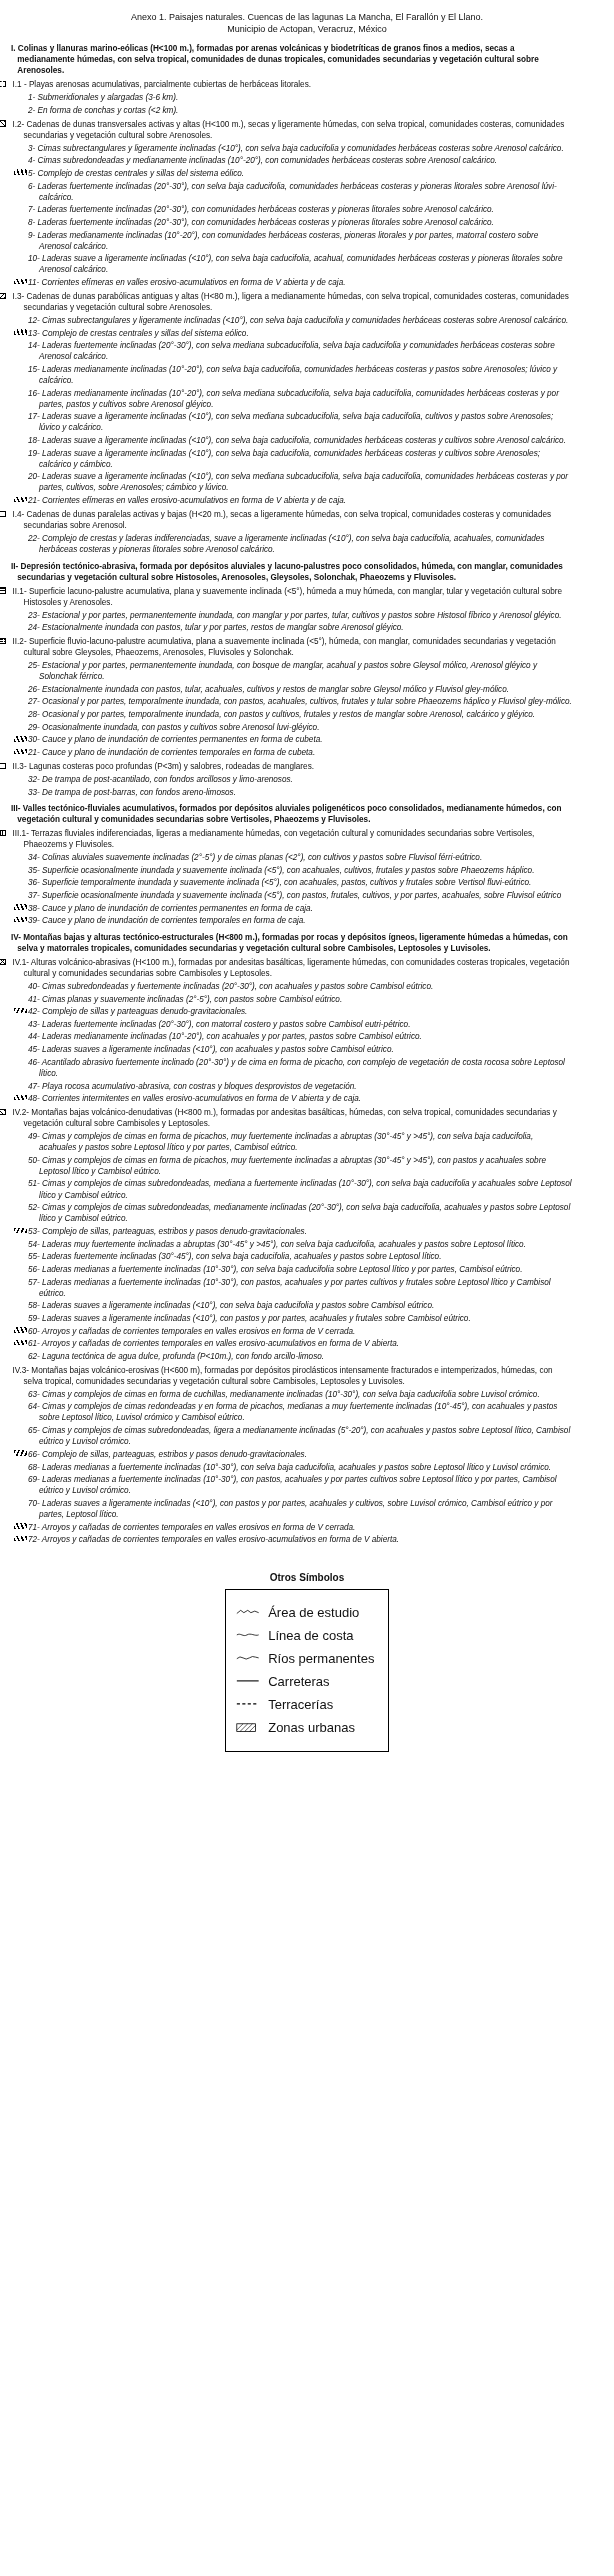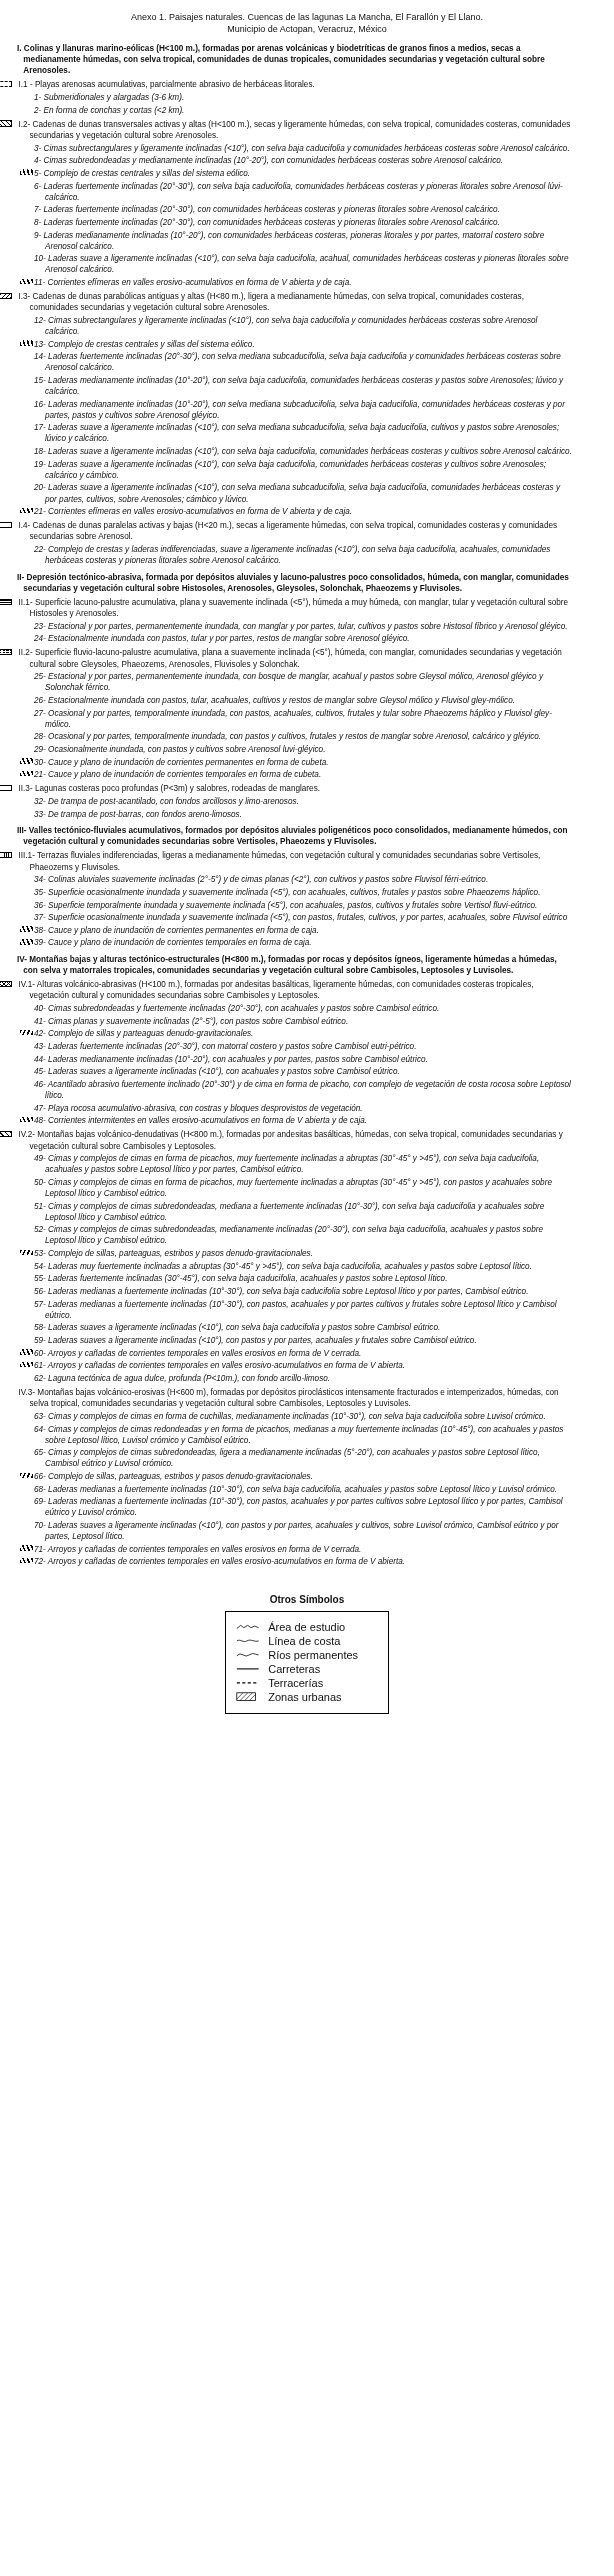--- a/index.html
+++ b/index.html
@@ -1,19 +1,19 @@
 <!DOCTYPE html>
 <html style="font-size:12.5px"><head>
 <meta charset="utf-8">
 <style>
   html,body{margin:0;padding:0;background:#fff;}
   body{width:614px;min-height:2576px;font-family:"Liberation Sans",sans-serif;color:#111;}
   .page{padding:11px 0 23.5px 0;}
   .doc-title{font-weight:normal;text-align:center;font-size:9px;line-height:1.35;padding:0 47px;}
-  .legend{margin-top:7.8px;padding:0 42px 0 17px;font-size:8.2px;line-height:1.35;}
+  .legend{margin-top:7.8px;padding:0 42px 0 11px;font-size:8.2px;line-height:1.35;}
   .entry{position:relative;}
   .entry.section{font-weight:bold;padding-left:6.3px;text-indent:-6.3px;margin-top:5.5px;}
   .entry.subsection{padding-left:12.5px;text-indent:-11px;margin-top:3.1px;}
   .entry.item{font-style:italic;padding-left:28px;text-indent:-11px;margin-top:1.6px;}
   .sym{position:absolute;top:1.6px;width:15.7px;height:6.3px;box-sizing:border-box;display:block;}
   .entry.subsection>.sym{left:-21px;}
   .entry.item>.sym{left:3.1px;}
   [data-sym="beach-pattern"]{border:0.8px dashed #000;}
   [data-sym="dune-pattern"]{border:0.8px solid #000;background:repeating-linear-gradient(45deg,#000 0 0.8px,transparent 0.8px 3.1px);}
   [data-sym="dune-pattern-2"]{border:0.8px solid #000;background:repeating-linear-gradient(-45deg,#000 0 0.8px,transparent 0.8px 3.1px);}
@@ -24,36 +24,36 @@
   [data-sym="lacustrine-pattern"]{border:0.8px solid #000;background:repeating-linear-gradient(180deg,#000 0 0.8px,transparent 0.8px 2.3px);}
   [data-sym="fluvio-lacustrine-pattern"]{border:0.8px solid #000;background:repeating-linear-gradient(90deg,#fff 0 1.6px,transparent 1.6px 3.9px),repeating-linear-gradient(180deg,#000 0 0.8px,transparent 0.8px 2.3px);}
   [data-sym="lagoon-pattern"]{border:0.8px solid #000;font-style:normal;}
   [data-sym="lagoon-pattern"]::after{content:"\2248";font-size:6.3px;line-height:4.7px;display:block;text-align:center;}
   [data-sym="terrace-pattern"]{border:0.8px solid #000;background:repeating-linear-gradient(90deg,#000 0 0.8px,transparent 0.8px 2.3px);}
   [data-sym="volcanic-heights-pattern"]{border:0.8px solid #000;background:repeating-linear-gradient(45deg,#000 0 0.8px,transparent 0.8px 3.1px),repeating-linear-gradient(-45deg,#000 0 0.8px,transparent 0.8px 3.1px);}
   [data-sym="volcanic-mountain-pattern"]{border:0.8px solid #000;background:repeating-linear-gradient(45deg,#000 0 1.2px,transparent 1.2px 3.9px);}
   .other-wrap{width:164px;margin:27px auto 36px auto;}
   .other-title{font-weight:bold;text-align:center;font-size:10px;margin-bottom:5.5px;}
   .other-box{border:0.8px solid #000;padding:7px 7.8px 7.8px 9.4px;}
-  .other-row{display:flex;align-items:center;gap:7.8px;margin:2px 0;font-size:11px;}
+  .other-row{display:flex;align-items:center;gap:7.8px;margin:8px 0;font-size:13px;}
   .osym{width:25px;display:flex;align-items:center;justify-content:center;}
   .olabel{flex:1;}
 </style>
 </head>
 <body>
 
 <div class="page">
   <div class="doc-title">
     <div>Anexo 1. Paisajes naturales. Cuencas de las lagunas La Mancha, El Farallón y El Llano.</div>
     <div>Municipio de Actopan, Veracruz, México</div>
   </div>
 
   <div class="legend">
       <div class="entry section"><span>I. Colinas y llanuras marino-eólicas (H&lt;100 m.), formadas por arenas volcánicas y biodetríticas de granos finos a medios, secas a medianamente húmedas, con selva tropical, comunidades de dunas tropicales, comunidades secundarias y vegetación cultural sobre Arenosoles.</span></div>
-      <div class="entry subsection"><span class="sym" data-sym="beach-pattern"></span><span>I.1 - Playas arenosas acumulativas, parcialmente abrasivo de herbáceas litorales.</span></div>
+      <div class="entry subsection"><span class="sym" data-sym="beach-pattern"></span><span>I.1 - Playas arenosas acumulativas, parcialmente cubiertas de herbáceas litorales.</span></div>
       <div class="entry item"><span>1- Submeridionales y alargadas (3-6 km).</span></div>
       <div class="entry item"><span>2- En forma de conchas y cortas (&lt;2 km).</span></div>
       <div class="entry subsection"><span class="sym" data-sym="dune-pattern"></span><span>I.2- Cadenas de dunas transversales activas y altas (H&lt;100 m.), secas y ligeramente húmedas, con selva tropical, comunidades costeras, comunidades secundarias y vegetación cultural sobre Arenosoles.</span></div>
       <div class="entry item"><span>3- Cimas subrectangulares y ligeramente inclinadas (&lt;10°), con selva baja caducifolia y comunidades herbáceas costeras sobre Arenosol calcárico.</span></div>
       <div class="entry item"><span>4- Cimas subredondeadas y medianamente inclinadas (10°-20°), con comunidades herbáceas costeras sobre Arenosol calcárico.</span></div>
       <div class="entry item"><span class="sym" data-sym="crest-pattern"></span><span>5- Complejo de crestas centrales y sillas del sistema eólico.</span></div>
       <div class="entry item"><span>6- Laderas fuertemente inclinadas (20°-30°), con selva baja caducifolia, comunidades herbáceas costeras y pioneras litorales sobre Arenosol lúvi-calcárico.</span></div>
       <div class="entry item"><span>7- Laderas fuertemente inclinadas (20°-30°), con comunidades herbáceas costeras y pioneras litorales sobre Arenosol calcárico.</span></div>
       <div class="entry item"><span>8- Laderas fuertemente inclinadas (20°-30°), con comunidades herbáceas costeras y pioneras litorales sobre Arenosol calcárico.</span></div>
       <div class="entry item"><span>9- Laderas medianamente inclinadas (10°-20°), con comunidades herbáceas costeras, pioneras litorales y por partes, matorral costero sobre Arenosol calcárico.</span></div>

